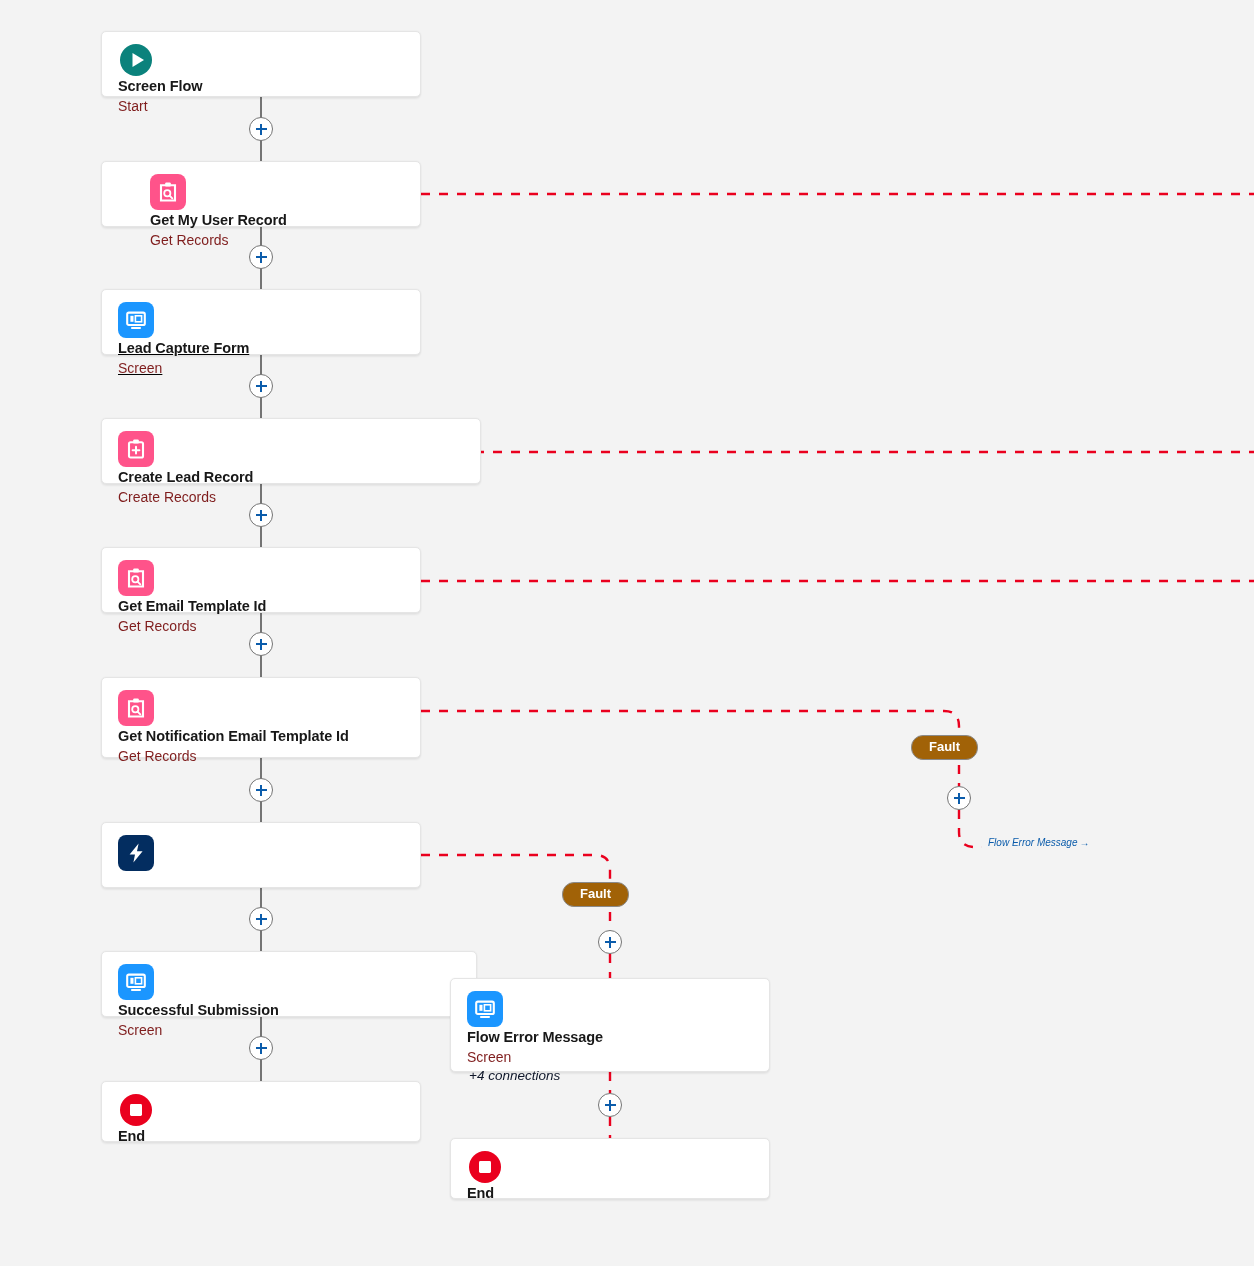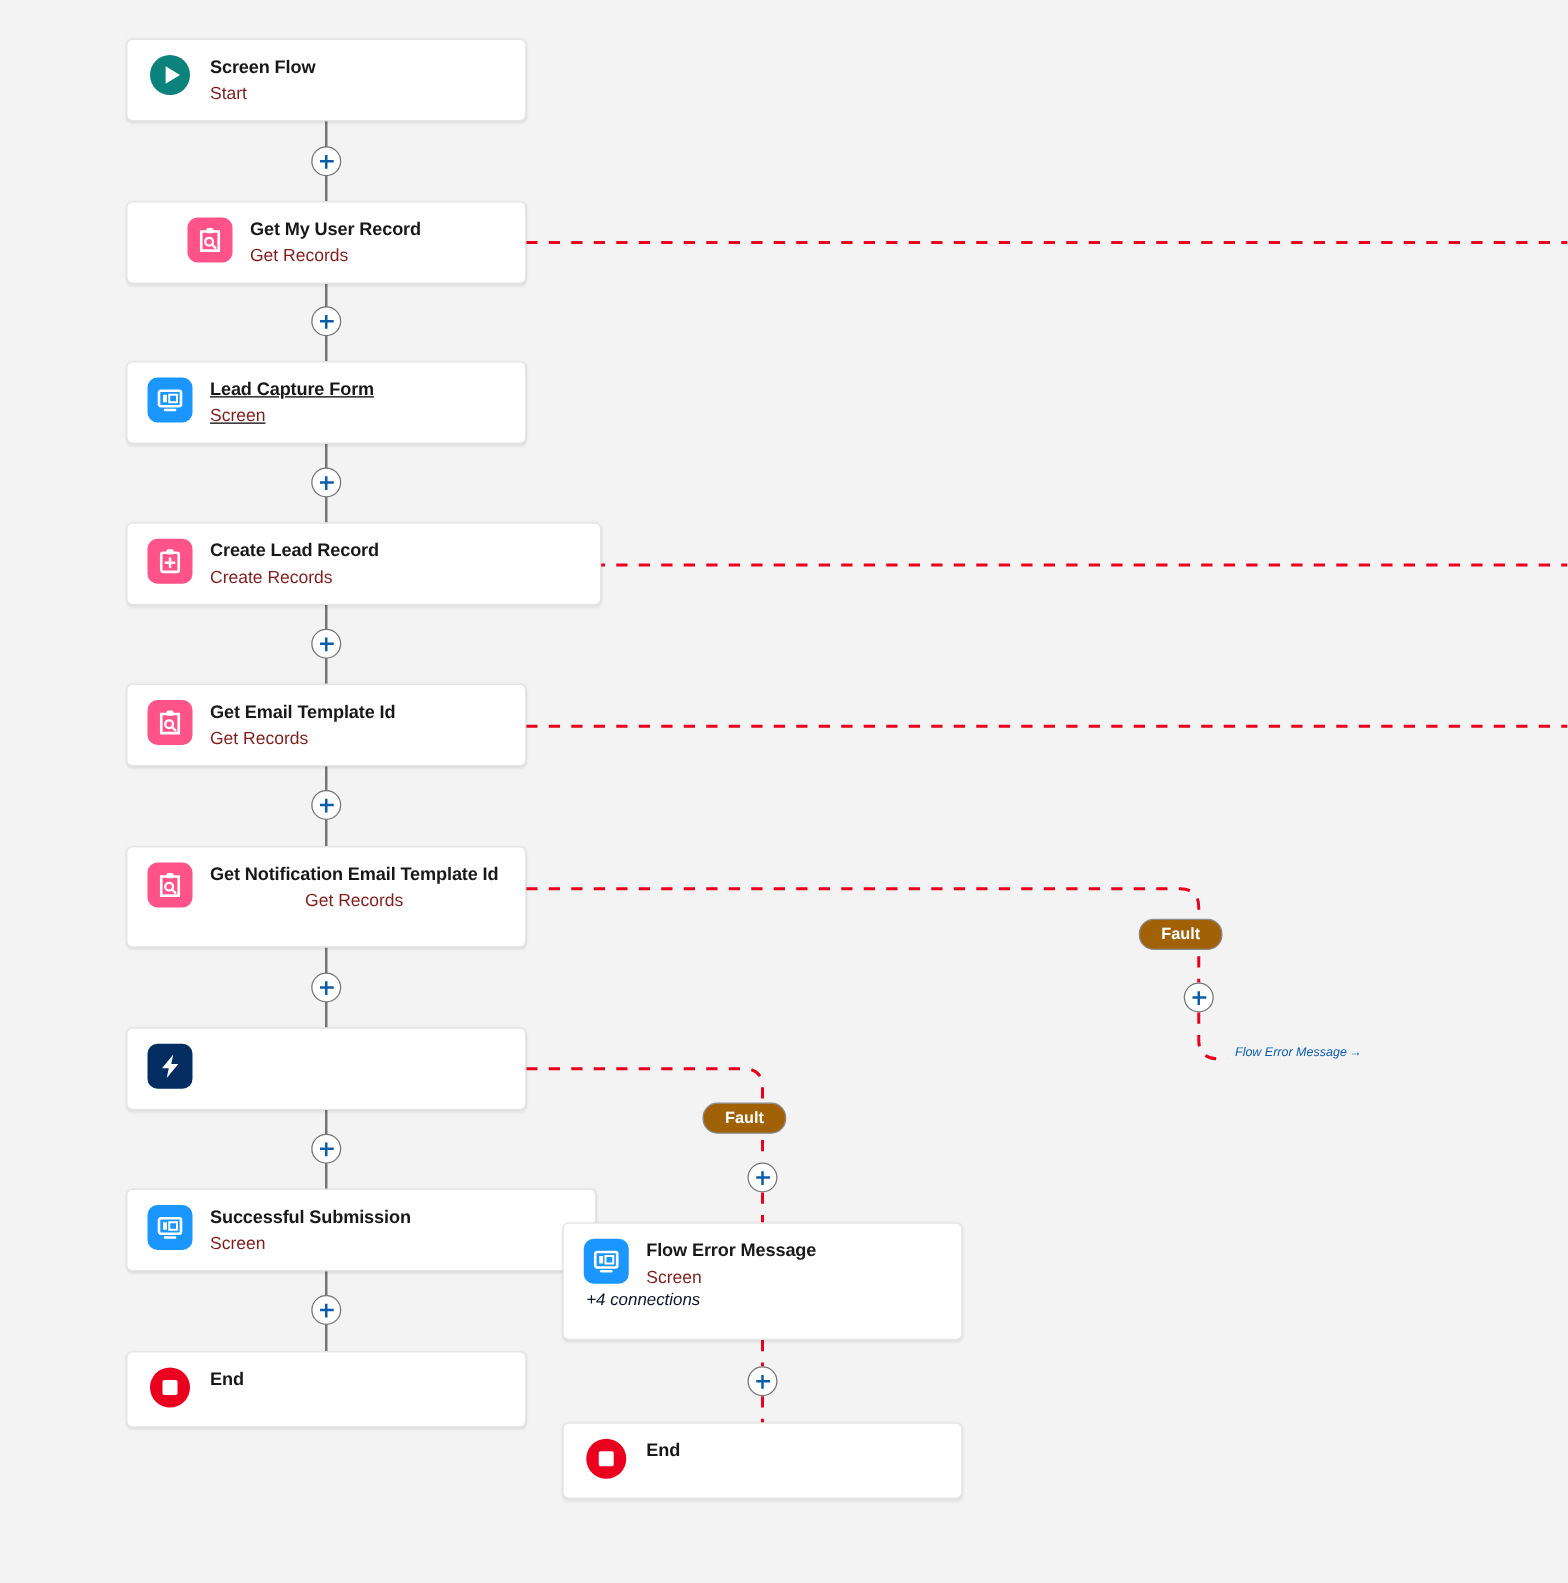--- a/index.html
+++ b/index.html
@@ -38,21 +38,21 @@
     background: #ffffff;
     border: 1px solid #e5e5e5;
     border-radius: 5px;
     box-shadow: 0 2px 2px rgba(0,0,0,0.06), 0 0 2px rgba(0,0,0,0.05);
     display: flex;
     align-items: flex-start;
     padding: 12px 14px 12px 16px;
     z-index: 3;
   }
   .node.has-extra { display: block; padding-bottom: 11px; }
-  .node-row { display: flex; align-items: flex-start; }
+  .node-row { display: flex; align-items: flex-start; flex-direction: column; }
   .node-icon {
     flex: 0 0 auto;
     width: 36px;
     height: 36px;
     border-radius: 8px;
     display: flex;
     align-items: center;
     justify-content: center;
     margin-right: 14px;
   }
@@ -251,21 +251,21 @@
               <circle cx="11.3" cy="13.3" r="3.1" fill="none" stroke="#ffffff" stroke-width="1.8"></circle>
               <line x1="13.6" y1="15.6" x2="16.3" y2="18.3" stroke="#ffffff" stroke-width="1.9" stroke-linecap="round"></line>
             </svg>
           </div>
           <div class="node-text">
             <div class="node-title">Get Email Template Id</div>
             <div class="node-sub">Get Records</div>
           </div>
         </div>
       </div>
-      <div class="node" style="left: 101px; top: 677px; width: 320px; height: 81px; text-align: center;">
+      <div class="node" style="left: 101px; top: 677px; width: 320px; height: 81px;">
         <div class="node-row">
           <div class="node-icon ic-get">
             <svg width="24" height="24" viewBox="0 0 24 24">
               <path d="M5 5.2h14v15.3H5z" fill="none" stroke="#ffffff" stroke-width="2.1" rx="1.4"></path>
               <rect x="9.2" y="2.4" width="5.6" height="4.2" rx="1.2" fill="#ffffff"></rect>
               <circle cx="11.3" cy="13.3" r="3.1" fill="none" stroke="#ffffff" stroke-width="1.8"></circle>
               <line x1="13.6" y1="15.6" x2="16.3" y2="18.3" stroke="#ffffff" stroke-width="1.9" stroke-linecap="round"></line>
             </svg>
           </div>
           <div class="node-text">

